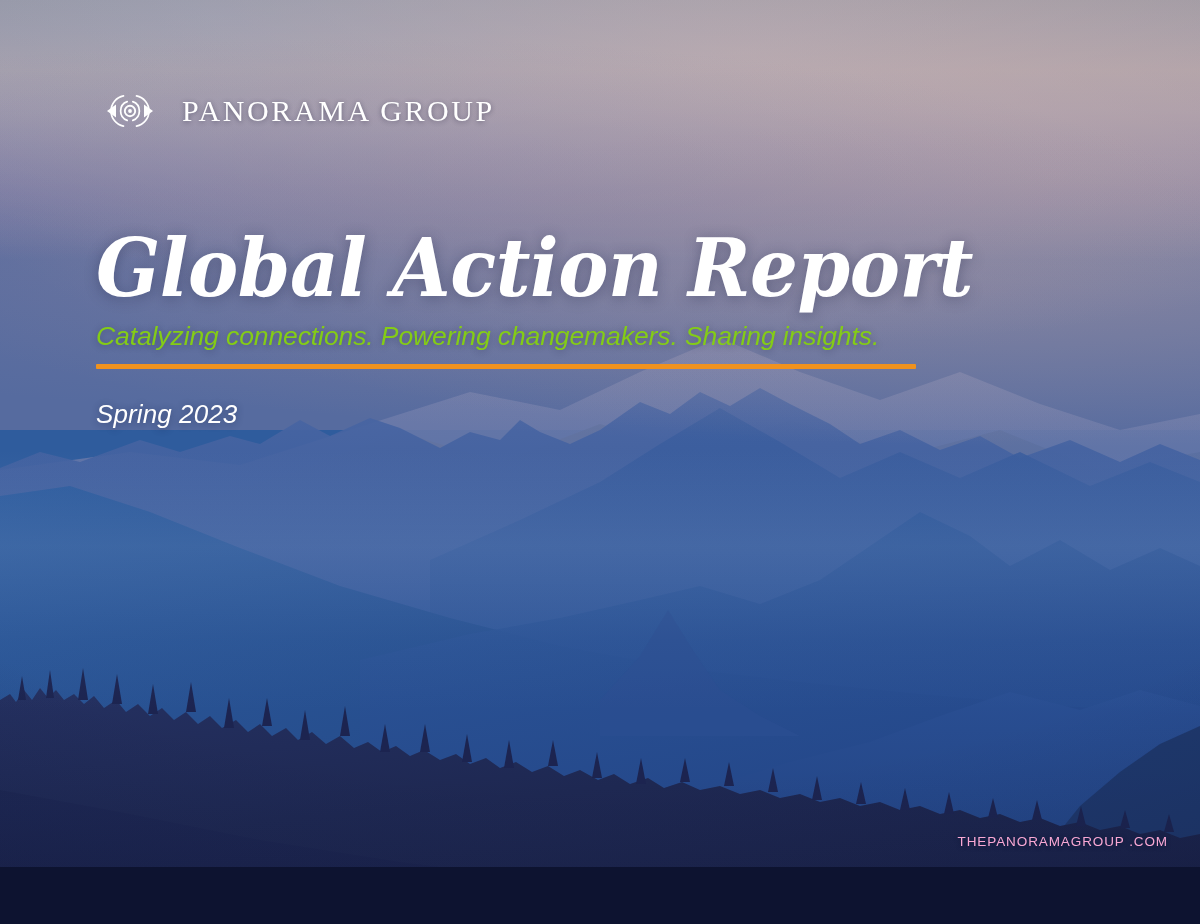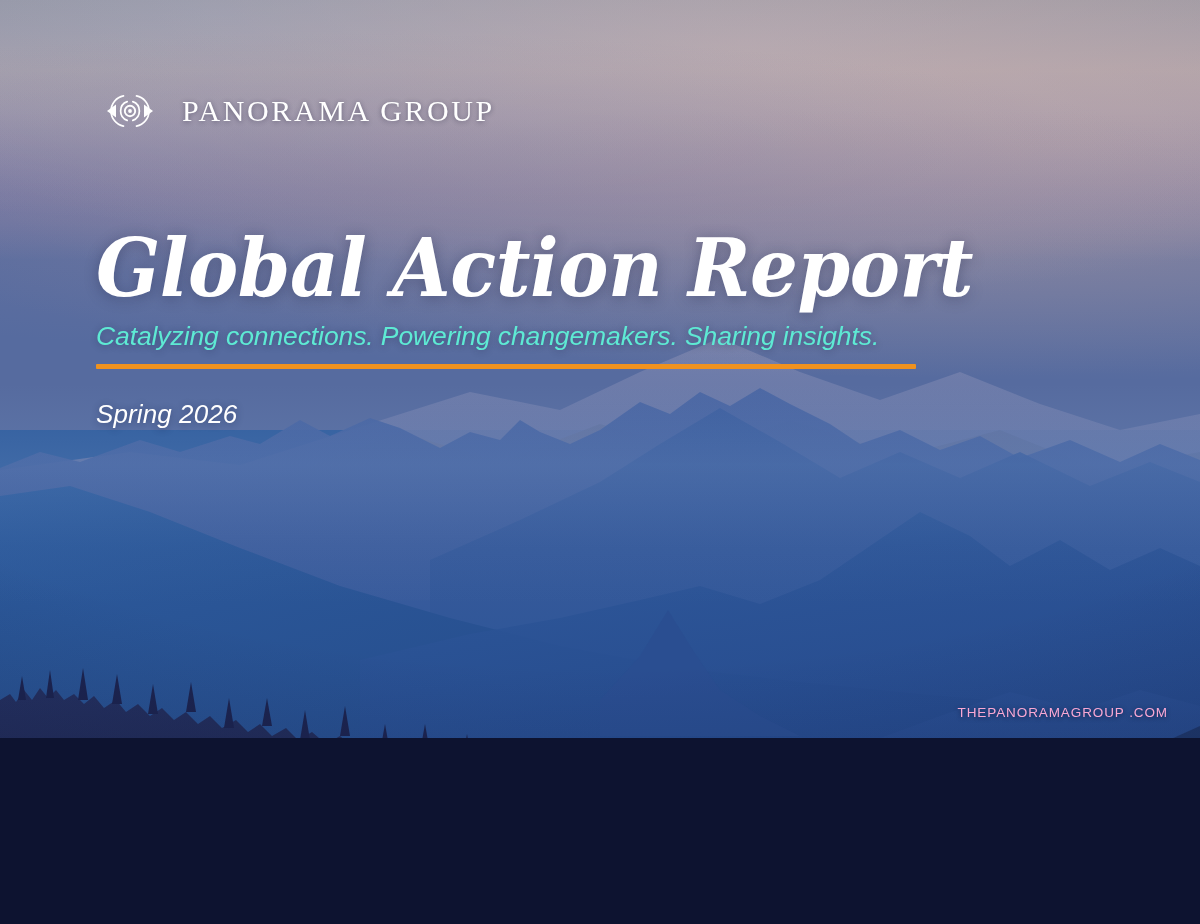--- a/index.html
+++ b/index.html
@@ -7,21 +7,21 @@
     padding: 0;
     background: #0d1330;
   }
   body {
     font-family: "Liberation Sans", sans-serif;
   }
 
   #cover {
     position: relative;
     width: 1200px;
-    height: 738px;
+    height: 867px;
     overflow: hidden;
     background: #2b3a72;
   }
 
   
   .scene {
     position: absolute;
     inset: 0;
     width: 1200px;
     height: 924px;
@@ -105,21 +105,21 @@
     font-size: 81px;
     line-height: 0.98;
     letter-spacing: -0.5px;
     transform: scaleX(0.93);
     transform-origin: left center;
     white-space: nowrap;
     text-shadow: 0 2px 14px rgba(30,34,70,0.35);
   }
   .report-subtitle {
     margin: 14px 0 0 0;
-    color: #5eead4;
+    color: #84cc16;
     font-family: "Liberation Sans", sans-serif;
     font-size: 26.5px;
     font-weight: 400;
     letter-spacing: -0.1px;
     white-space: nowrap;
     text-shadow: 0 1px 7px rgba(30,34,70,0.40);
   }
   .rule {
     margin-top: 12px;
     width: 820px;
@@ -313,19 +313,19 @@
         <polygon points="11,23 20,16.5 20,29.5" fill="#ffffff"></polygon>
         <polygon points="57,23 48,16.5 48,29.5" fill="#ffffff"></polygon>
       </svg>
       <span class="brand-name">PANORAMA GROUP</span>
     </div>
 
     <div class="title-block">
       <h1 class="report-title">Global Action Report</h1>
       <p class="report-subtitle">Catalyzing connections. Powering changemakers. Sharing insights.</p>
       <div class="rule"></div>
-      <p class="report-date">Spring 2026</p>
+      <p class="report-date">Spring 2023</p>
     </div>
 
     <div class="site-footer">THEPANORAMAGROUP .COM</div>
 
   </div>
 </div>
 
 </body></html>

